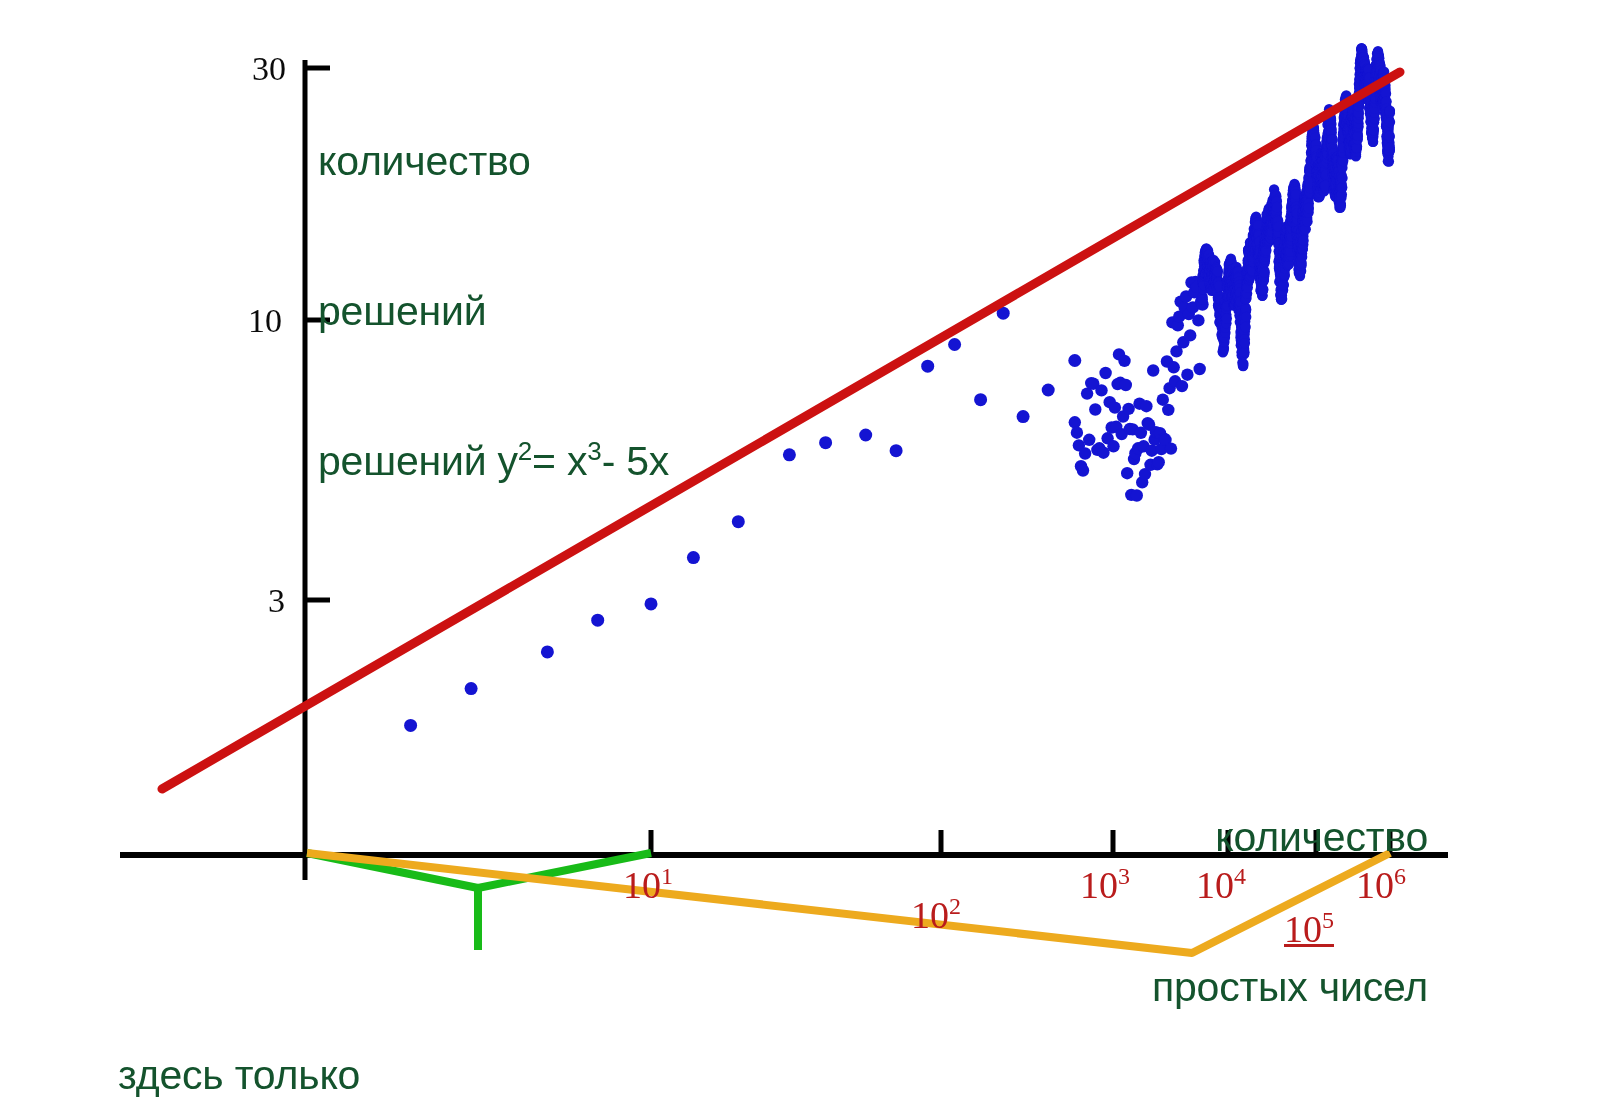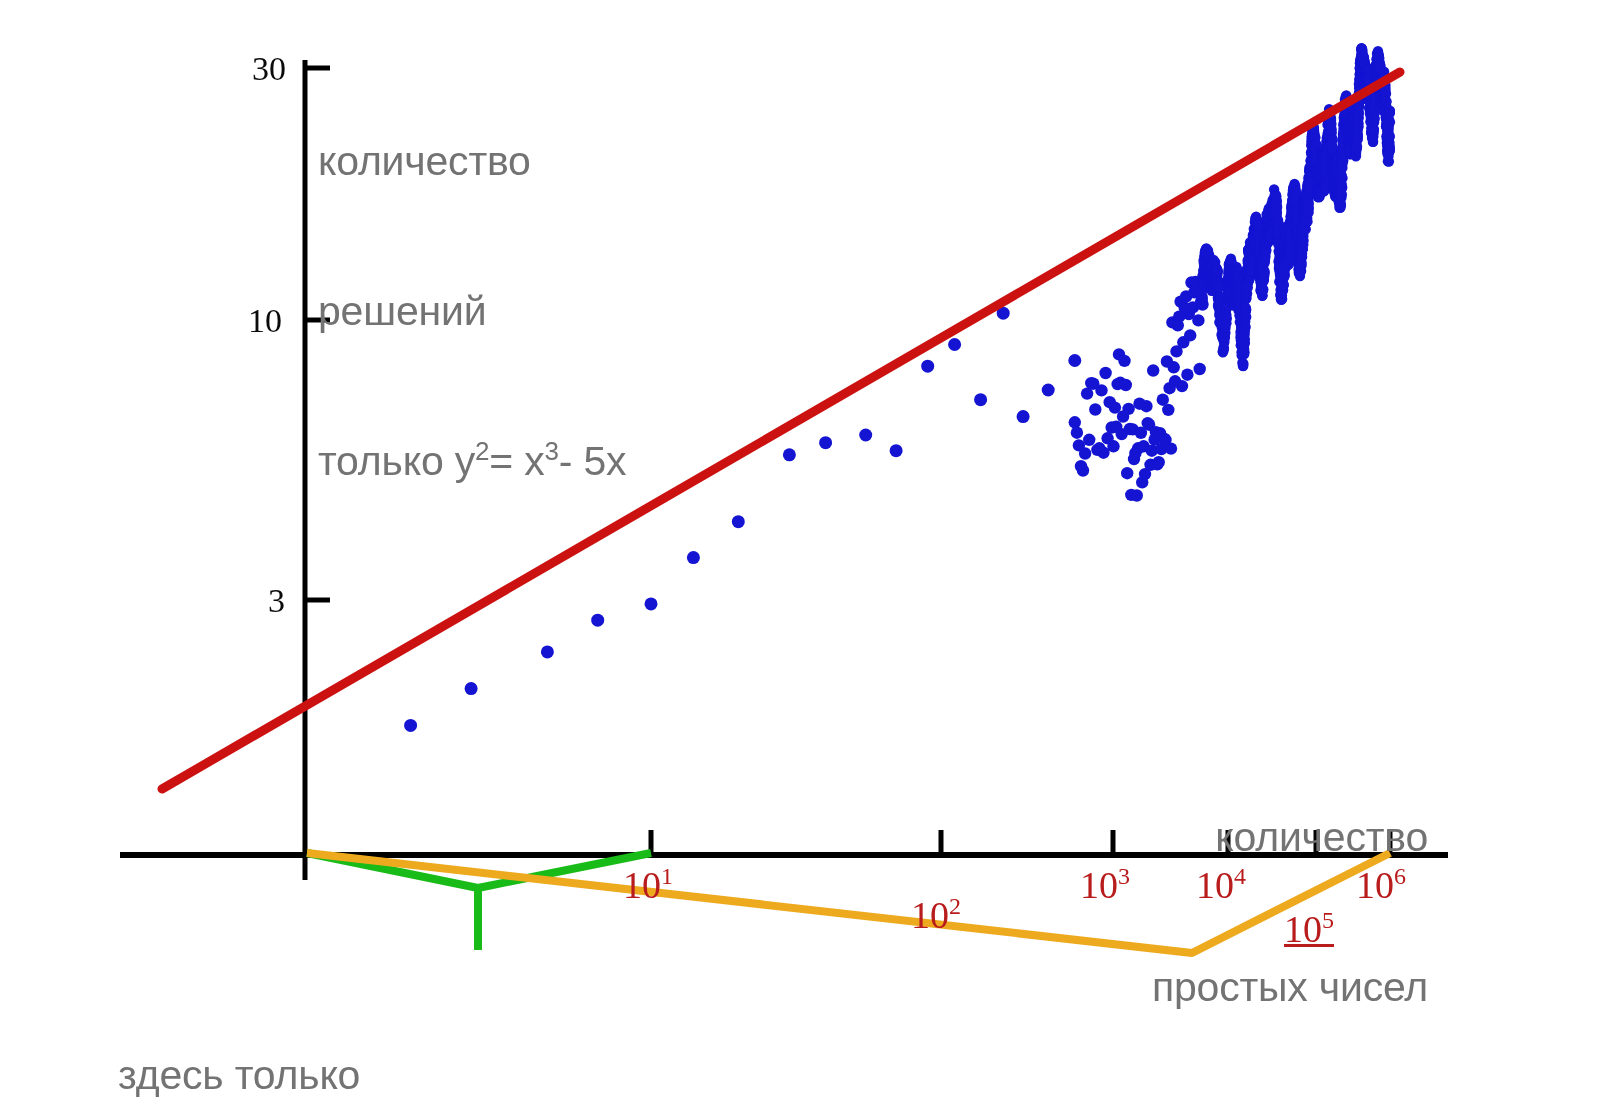--- a/index.html
+++ b/index.html
@@ -1,21 +1,21 @@
 <!DOCTYPE html>
 <html><head>
 <meta charset="utf-8">
 <title>Scatter log-log plot</title>
 <style>
   html,body{margin:0;padding:0;background:#ffffff;}
   body{font-family:"Liberation Sans", sans-serif;}
   #stage{position:relative;width:1600px;height:1104px;background:#ffffff;overflow:hidden;}
   svg#plot{position:absolute;left:0;top:0;width:1600px;height:1108px;}
 
-  .annot{position:absolute;color:#737373;font-family:"Liberation Sans", sans-serif;
+  .annot{position:absolute;color:#14532d;font-family:"Liberation Sans", sans-serif;
          font-size:41px;line-height:50px;white-space:pre;letter-spacing:-0.2px;}
   #title-annot{left:318px;top:36px;}
   #title-annot .ln{display:block;}
   #title-annot sup{font-size:26px;vertical-align:super;line-height:0;}
 
   #xaxis-annot{left:1078px;top:712px;text-align:right;width:350px;}
   #xaxis-annot .ln{display:block;}
 
   #green-annot{left:118px;top:950px;}
   #green-annot .ln{display:block;}
@@ -2776,21 +2776,21 @@
   <div class="ticklab" style="left:623px;top:866px;">10<sup>1</sup></div>
   <div class="ticklab" style="left:911px;top:896px;">10<sup>2</sup></div>
   <div class="ticklab" style="left:1080px;top:866px;">10<sup>3</sup></div>
   <div class="ticklab" style="left:1196px;top:866px;">10<sup>4</sup></div>
   <div class="ticklab" style="left:1284px;top:910px;text-decoration:underline;">10<sup>5</sup></div>
   <div class="ticklab" style="left:1356px;top:866px;">10<sup>6</sup></div>
 
   <div class="annot" id="title-annot">
     <span class="ln">количество</span>
     <span class="ln">решений</span>
-    <span class="ln"><span>только y</span><sup>2</sup><span>= x</span><sup>3</sup><span>- 5x</span></span>
+    <span class="ln"><span>решений y</span><sup>2</sup><span>= x</span><sup>3</sup><span>- 5x</span></span>
   </div>
 
   <div class="annot" id="xaxis-annot">
     <span class="ln">количество</span>
     <span class="ln">простых чисел</span>
   </div>
 
   <div class="annot" id="green-annot">
     <span class="ln">здесь только</span>
     

